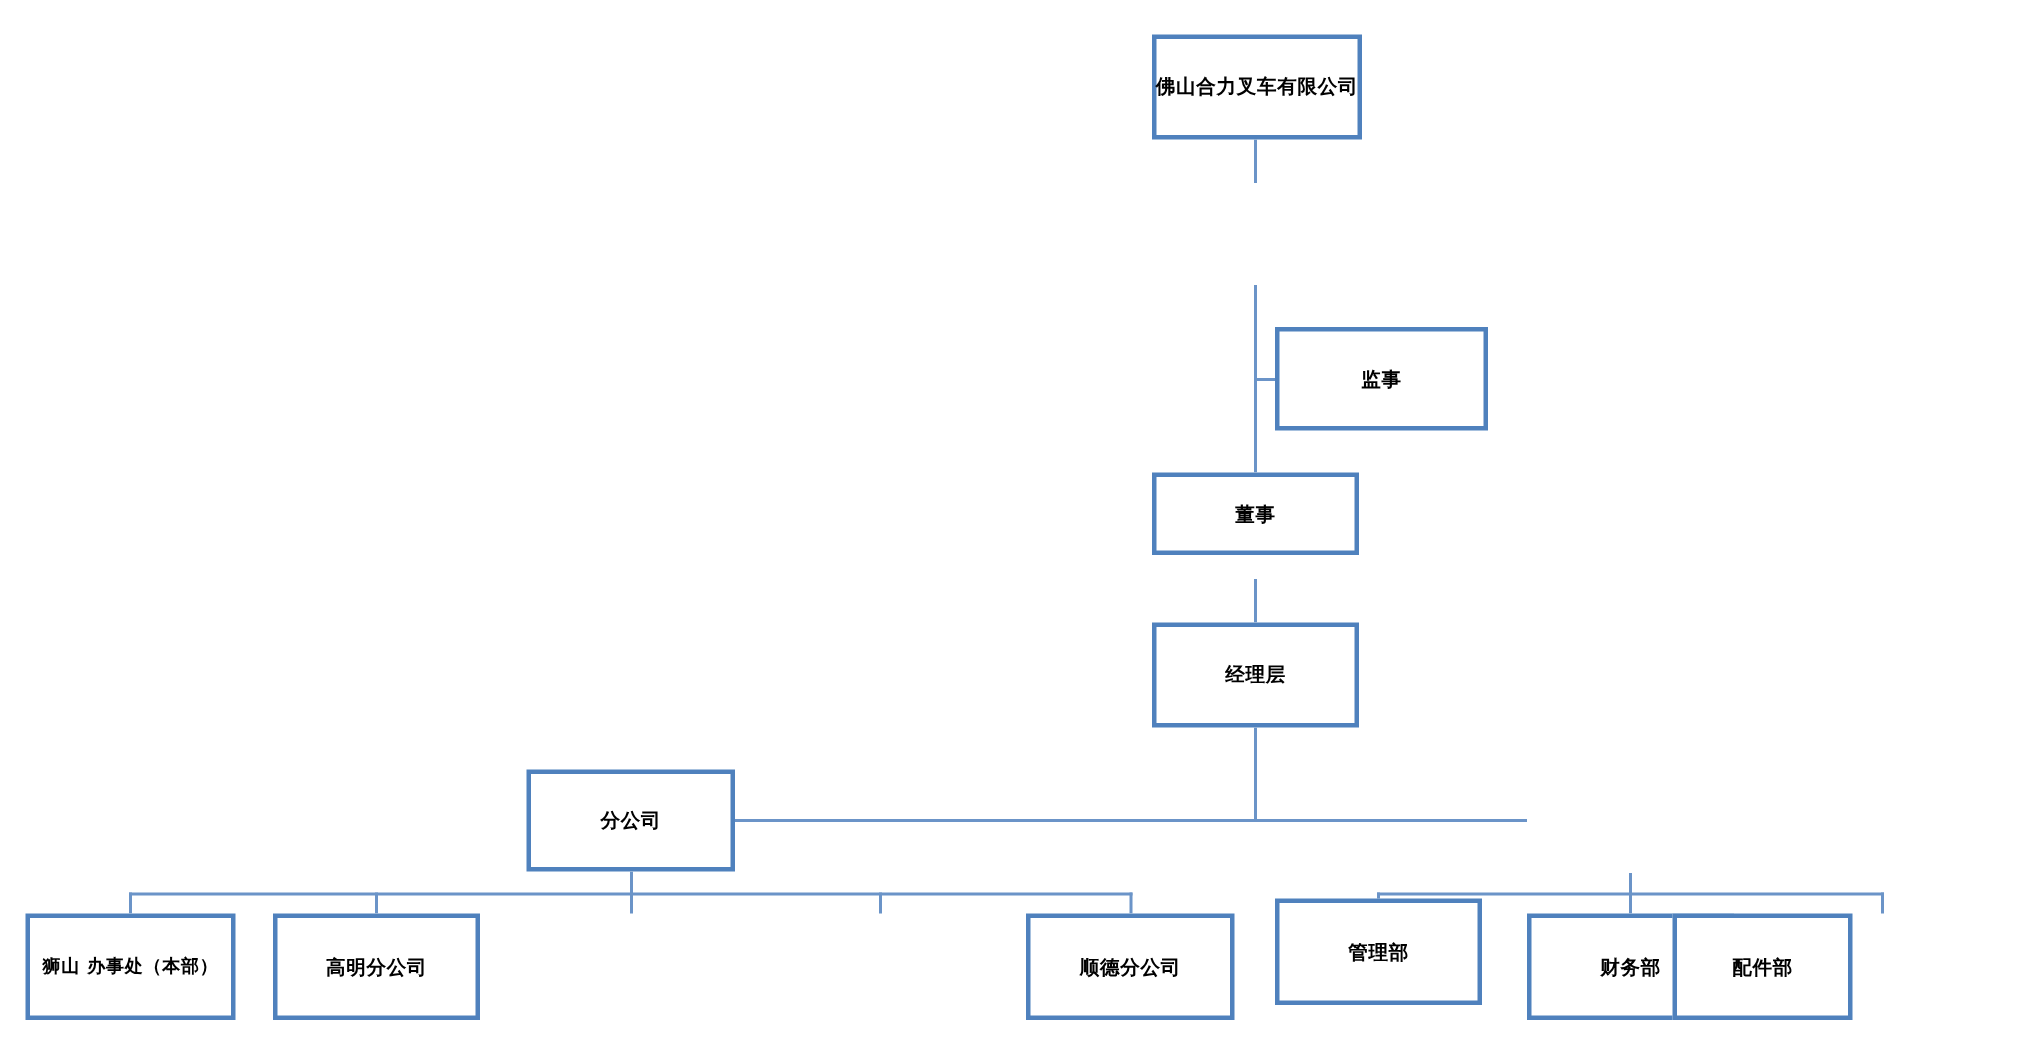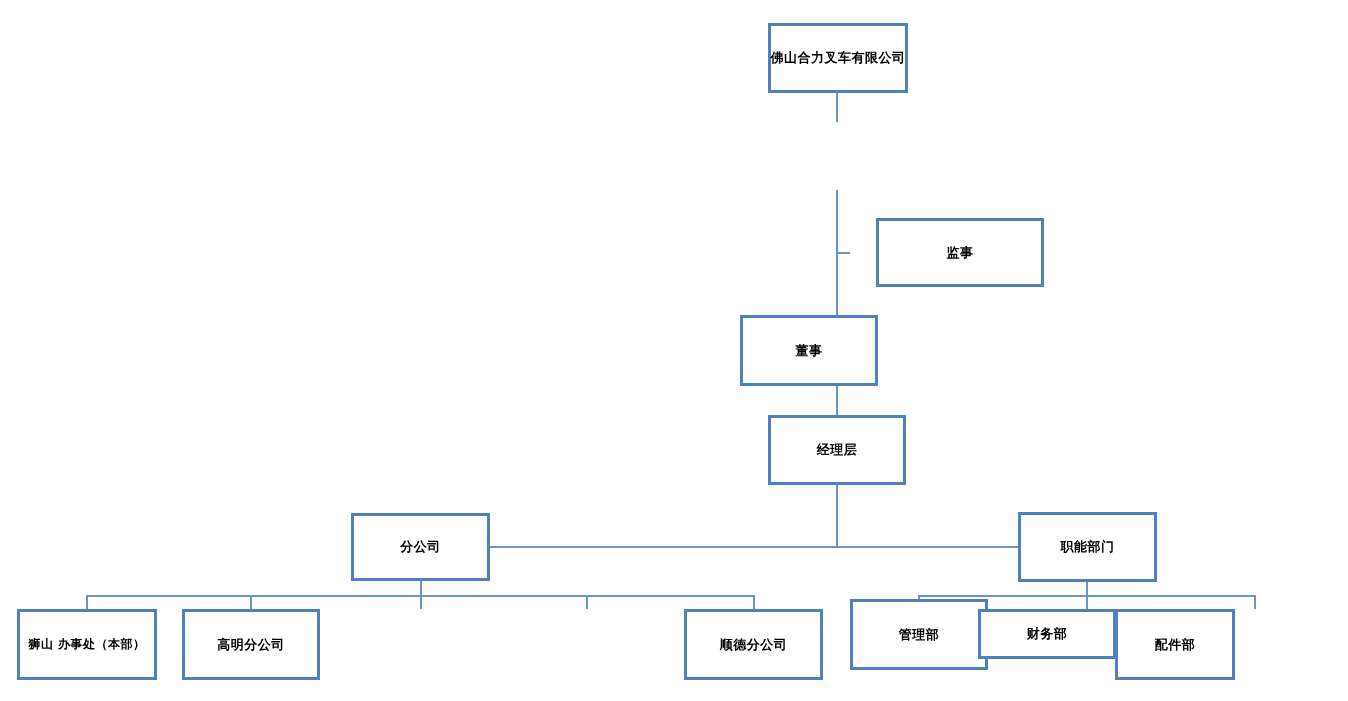--- a/index.html
+++ b/index.html
@@ -66,59 +66,56 @@
   <div class="conn" style="left:918px;top:595px;width:338px;height:2px"></div>
   <div class="conn" style="left:918px;top:595px;width:2px;height:14px"></div>
   <div class="conn" style="left:1086px;top:595px;width:2px;height:14px"></div>
   <div class="conn" style="left:1254px;top:595px;width:2px;height:14px"></div>
 
   <div class="node" style="left:768px;top:23px;width:140px;height:70px">
     <span class="node-label">佛山合力叉车有限公司</span>
   </div>
 
 
-  <div class="node" style="left:876px;top:218px;width:168px;height:69px">
+  <div class="node" style="left:850px;top:218px;width:142px;height:69px">
     <span class="node-label">监事</span>
   </div>
 
-  <div class="node" style="left:740px;top:315px;width:138px;height:71px">
+  <div class="node" style="left:768px;top:315px;width:138px;height:55px">
     <span class="node-label">董事</span>
   </div>
 
   <div class="node" style="left:768px;top:415px;width:138px;height:70px">
     <span class="node-label">经理层</span>
   </div>
 
   <div class="node" style="left:351px;top:513px;width:139px;height:68px">
     <span class="node-label">分公司</span>
   </div>
 
-  <div class="node" style="left:1018px;top:512px;width:139px;height:70px">
-    <span class="node-label">职能部门</span>
-  </div>
 
   <div class="node" style="left:17px;top:609px;width:140px;height:71px">
     <span class="node-label" style="font-size:12px">狮山 办事处（本部）</span>
   </div>
 
   <div class="node" style="left:182px;top:609px;width:138px;height:71px">
     <span class="node-label">高明分公司</span>
   </div>
 
 
 
   <div class="node" style="left:684px;top:609px;width:139px;height:71px">
     <span class="node-label">顺德分公司</span>
   </div>
 
   <div class="node" style="left:850px;top:599px;width:138px;height:71px">
     <span class="node-label">管理部</span>
   </div>
 
-  <div class="node" style="left:978px;top:609px;width:138px;height:50px">
+  <div class="node" style="left:1018px;top:609px;width:138px;height:71px">
     <span class="node-label">财务部</span>
   </div>
 
   <div class="node" style="left:1115px;top:609px;width:120px;height:71px">
     <span class="node-label">配件部</span>
   </div>
 
 </div>
 
 </body></html>

